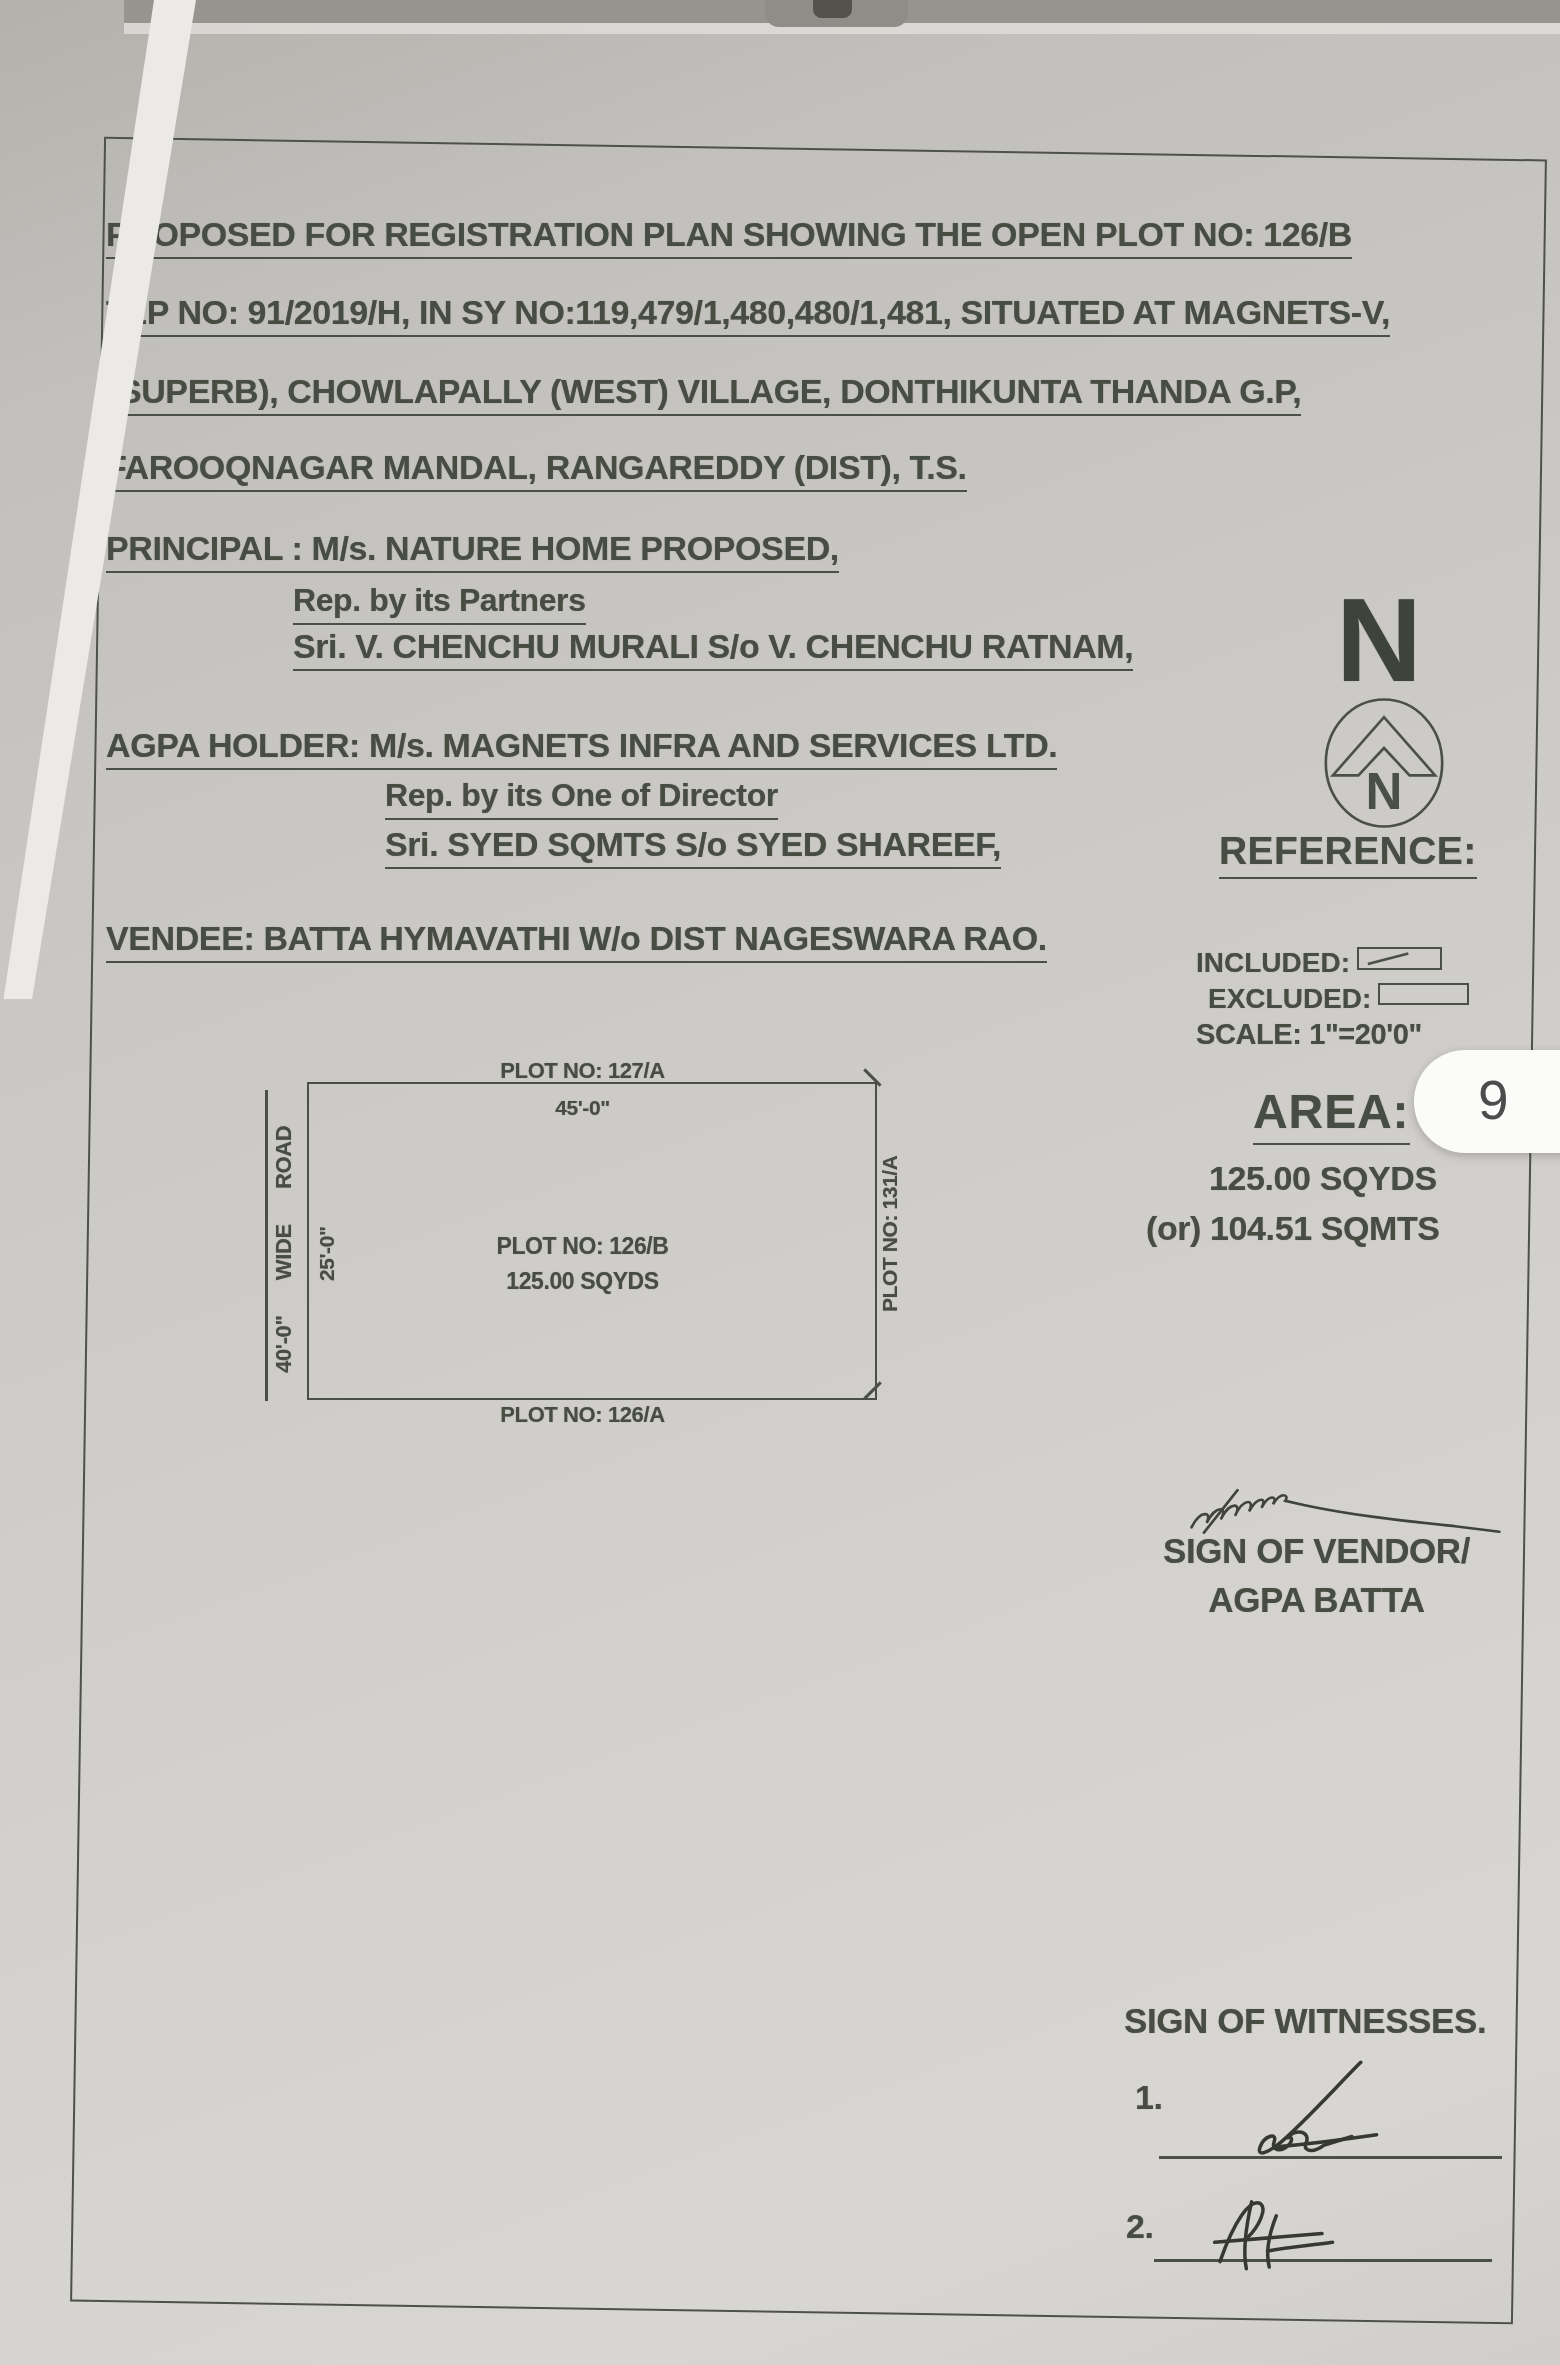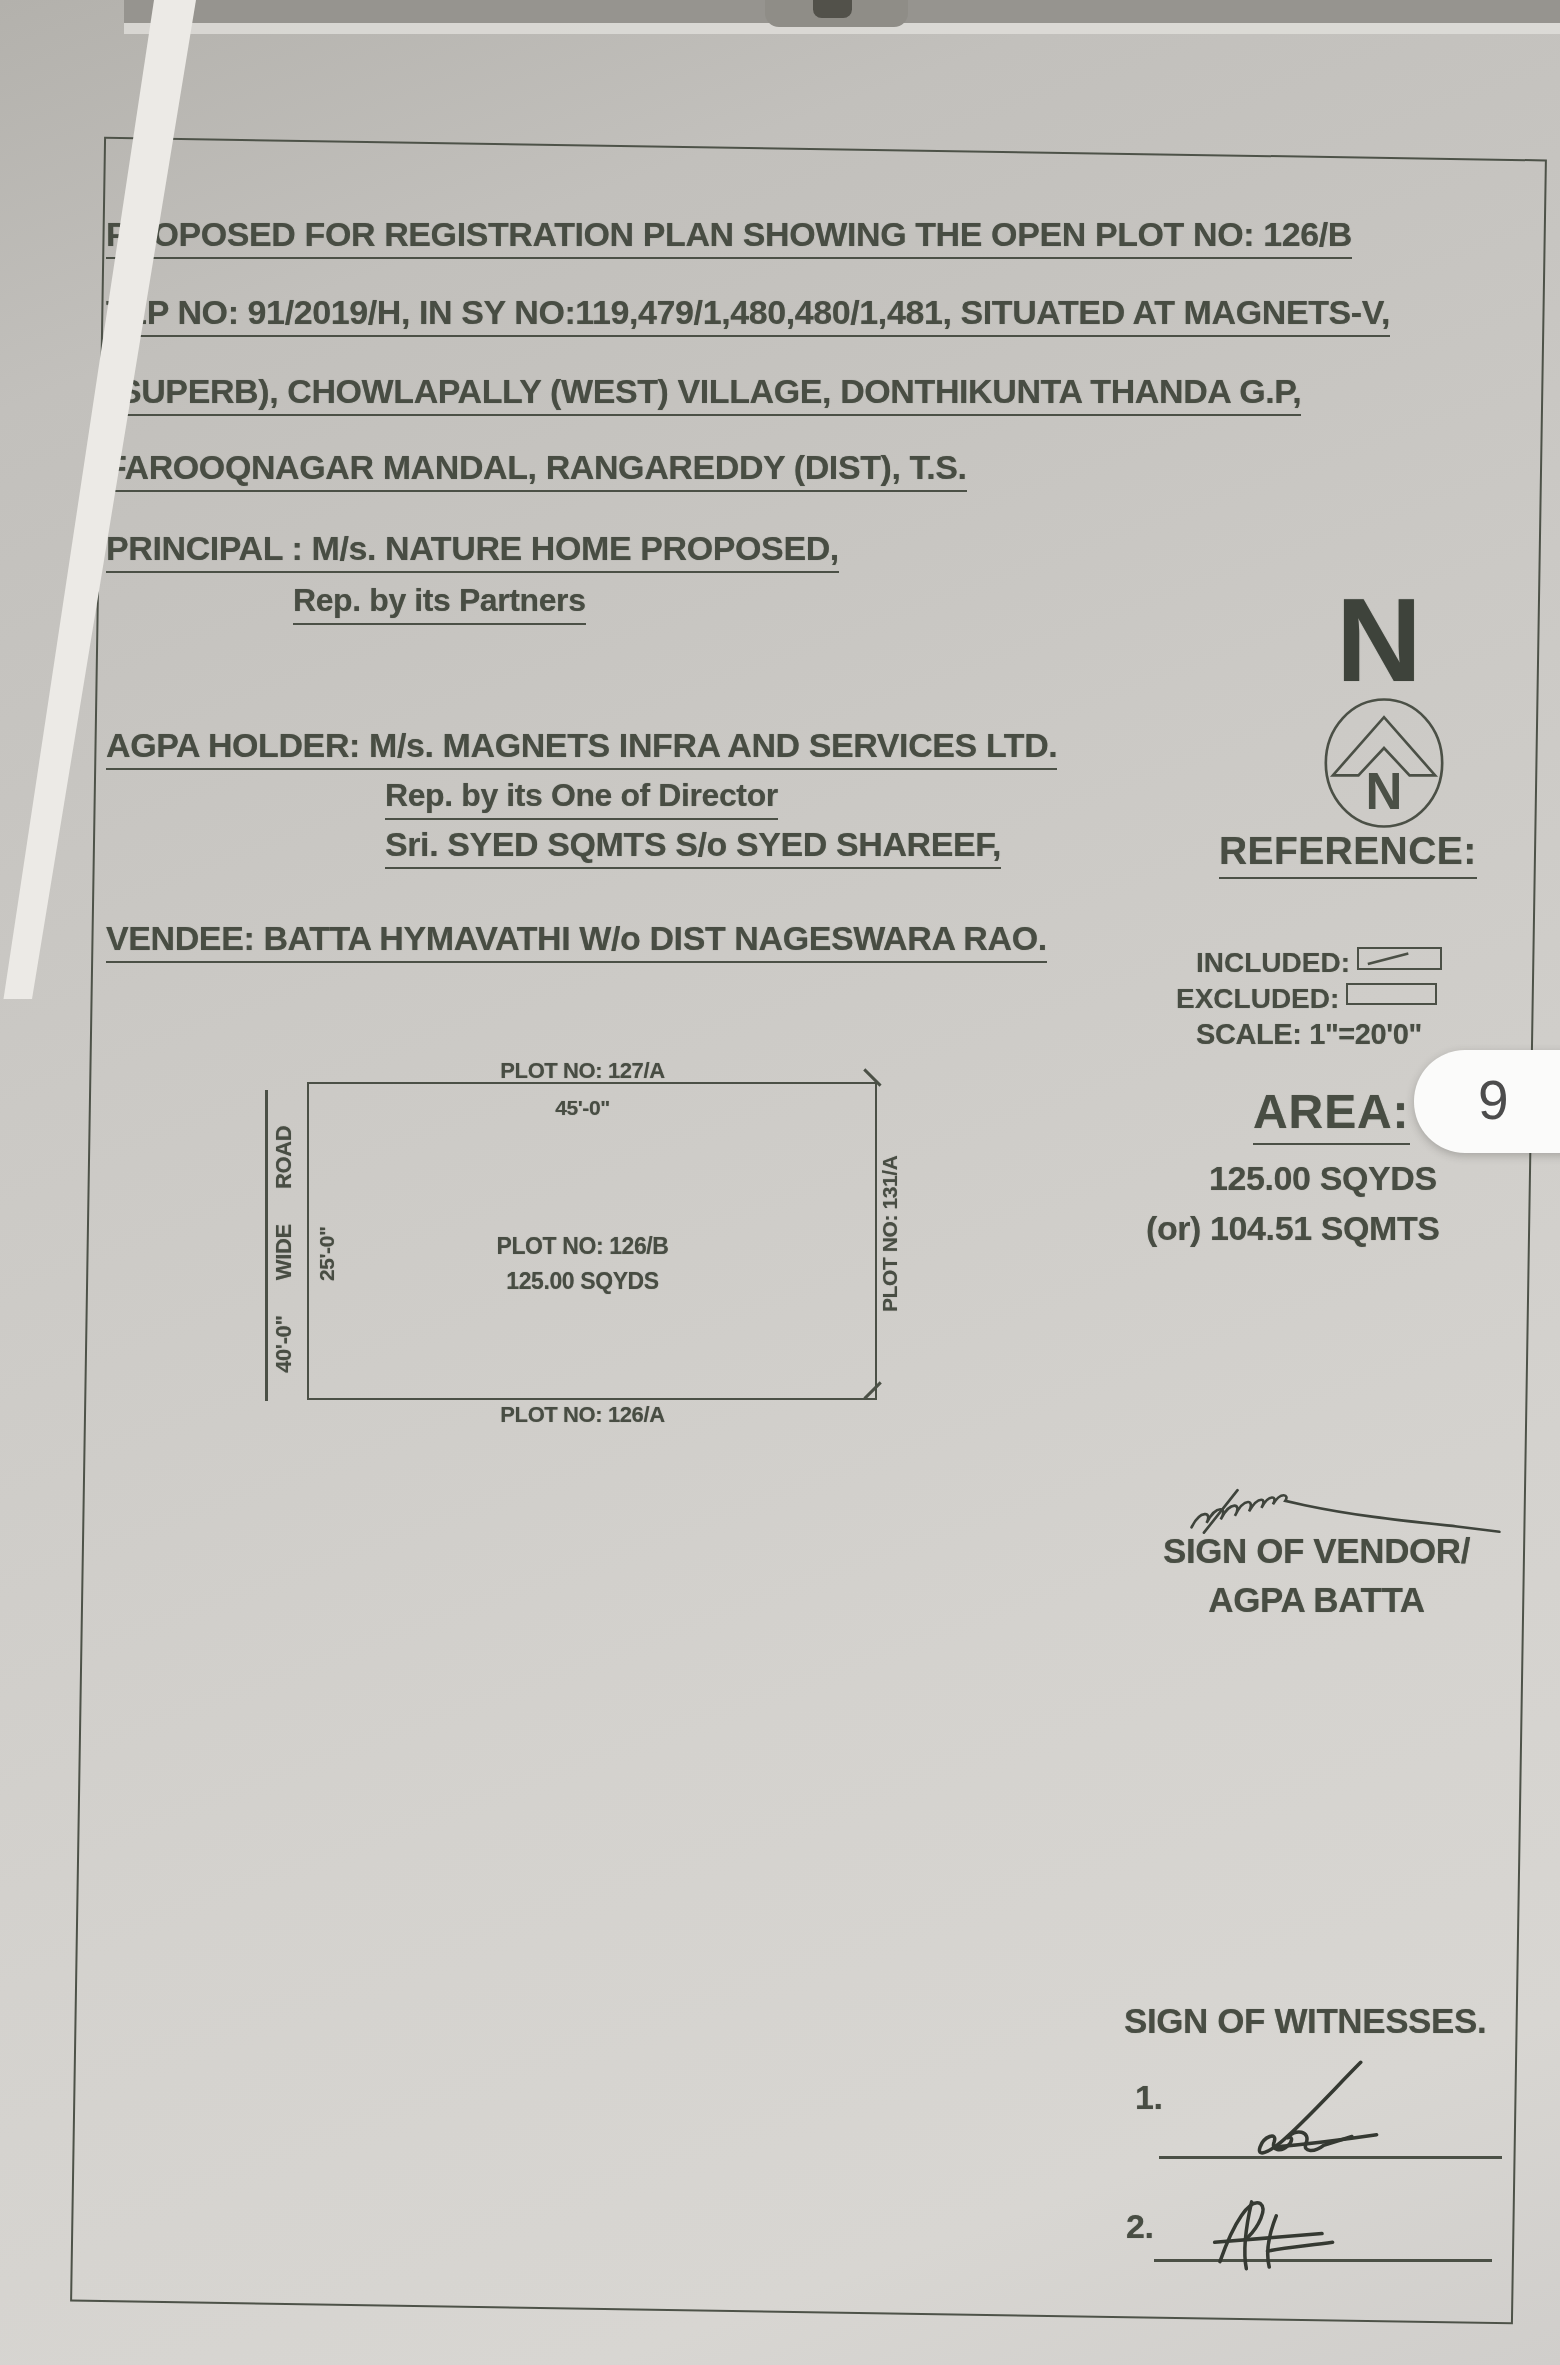--- a/index.html
+++ b/index.html
@@ -46,20 +46,21 @@
   <div class="top-strip2"></div>
   <div class="frame"></div>
 
   <div class="t ink u fs38" style="left:106px;top:215px;">PROPOSED FOR REGISTRATION PLAN SHOWING THE OPEN PLOT NO: 126/B</div>
   <div class="t ink u fs38" style="left:106px;top:293px;">TLP NO: 91/2019/H, IN SY NO:119,479/1,480,480/1,481, SITUATED AT MAGNETS-V,</div>
   <div class="t ink u fs38" style="left:108px;top:372px;">(SUPERB), CHOWLAPALLY (WEST) VILLAGE, DONTHIKUNTA THANDA G.P,</div>
   <div class="t ink u fs38" style="left:106px;top:448px;">FAROOQNAGAR MANDAL, RANGAREDDY (DIST), T.S.</div>
 
   <div class="t ink u fs38" style="left:106px;top:529px;">PRINCIPAL : M/s. NATURE HOME PROPOSED,</div>
   <div class="t ink u fs36" style="left:293px;top:583px;">Rep. by its Partners</div>
+  <div class="t ink u fs38" style="left:293px;top:627px;">Sri. V. CHENCHU MURALI S/o V. CHENCHU RATNAM,</div>
 
   <div class="t ink u fs38" style="left:106px;top:726px;">AGPA HOLDER: M/s. MAGNETS INFRA AND SERVICES LTD.</div>
   <div class="t ink u fs36" style="left:385px;top:778px;">Rep. by its One of Director</div>
   <div class="t ink u fs38" style="left:385px;top:825px;">Sri. SYED SQMTS S/o SYED SHAREEF,</div>
 
   <div class="t ink u fs38" style="left:106px;top:919px;">VENDEE: BATTA HYMAVATHI W/o DIST NAGESWARA RAO.</div>
 
   <div class="t ink" style="left:1336px;top:573px;font-size:119px;color:#3e433b;">N</div>
   <div style="position:absolute;left:1322px;top:696px;">
     <svg width="124" height="134" viewBox="0 0 140 152">
@@ -71,21 +72,21 @@
 
   <div class="t ink u fs44" style="left:1219px;top:829px;">REFERENCE:</div>
   <div class="refrow ink" style="left:1196px;top:947px;">
     <span class="fs32">INCLUDED:</span>
     <span class="refbox" style="width:81px;height:19.4px;">
       <svg width="81" height="19.4" viewBox="0 0 92 22">
           <line x1="10" y1="17" x2="56" y2="5" stroke="#4b5046" stroke-width="3"></line>
         </svg>
     </span>
   </div>
-  <div class="refrow ink" style="left:1176px;top:983px;">
+  <div class="refrow ink" style="left:1208px;top:983px;">
     <span class="fs32">EXCLUDED:</span>
     <span class="refbox" style="width:87px;height:17.7px;"></span>
   </div>
   <div class="t ink fs33" style="left:1196px;top:1018px;">SCALE: 1"=20'0"</div>
 
   <div class="t ink u fs54" style="left:1244px;top:1085px;margin-left:9px;">AREA:</div>
   <div class="t ink fs38" style="left:1209px;top:1159px;">125.00 SQYDS</div>
   <div class="t ink fs38" style="left:1146px;top:1209px;">(or) 104.51 SQMTS</div>
 
   <div class="t ink center fs25" style="left:406px;top:1059px;width:353px;">PLOT NO: 127/A</div>

